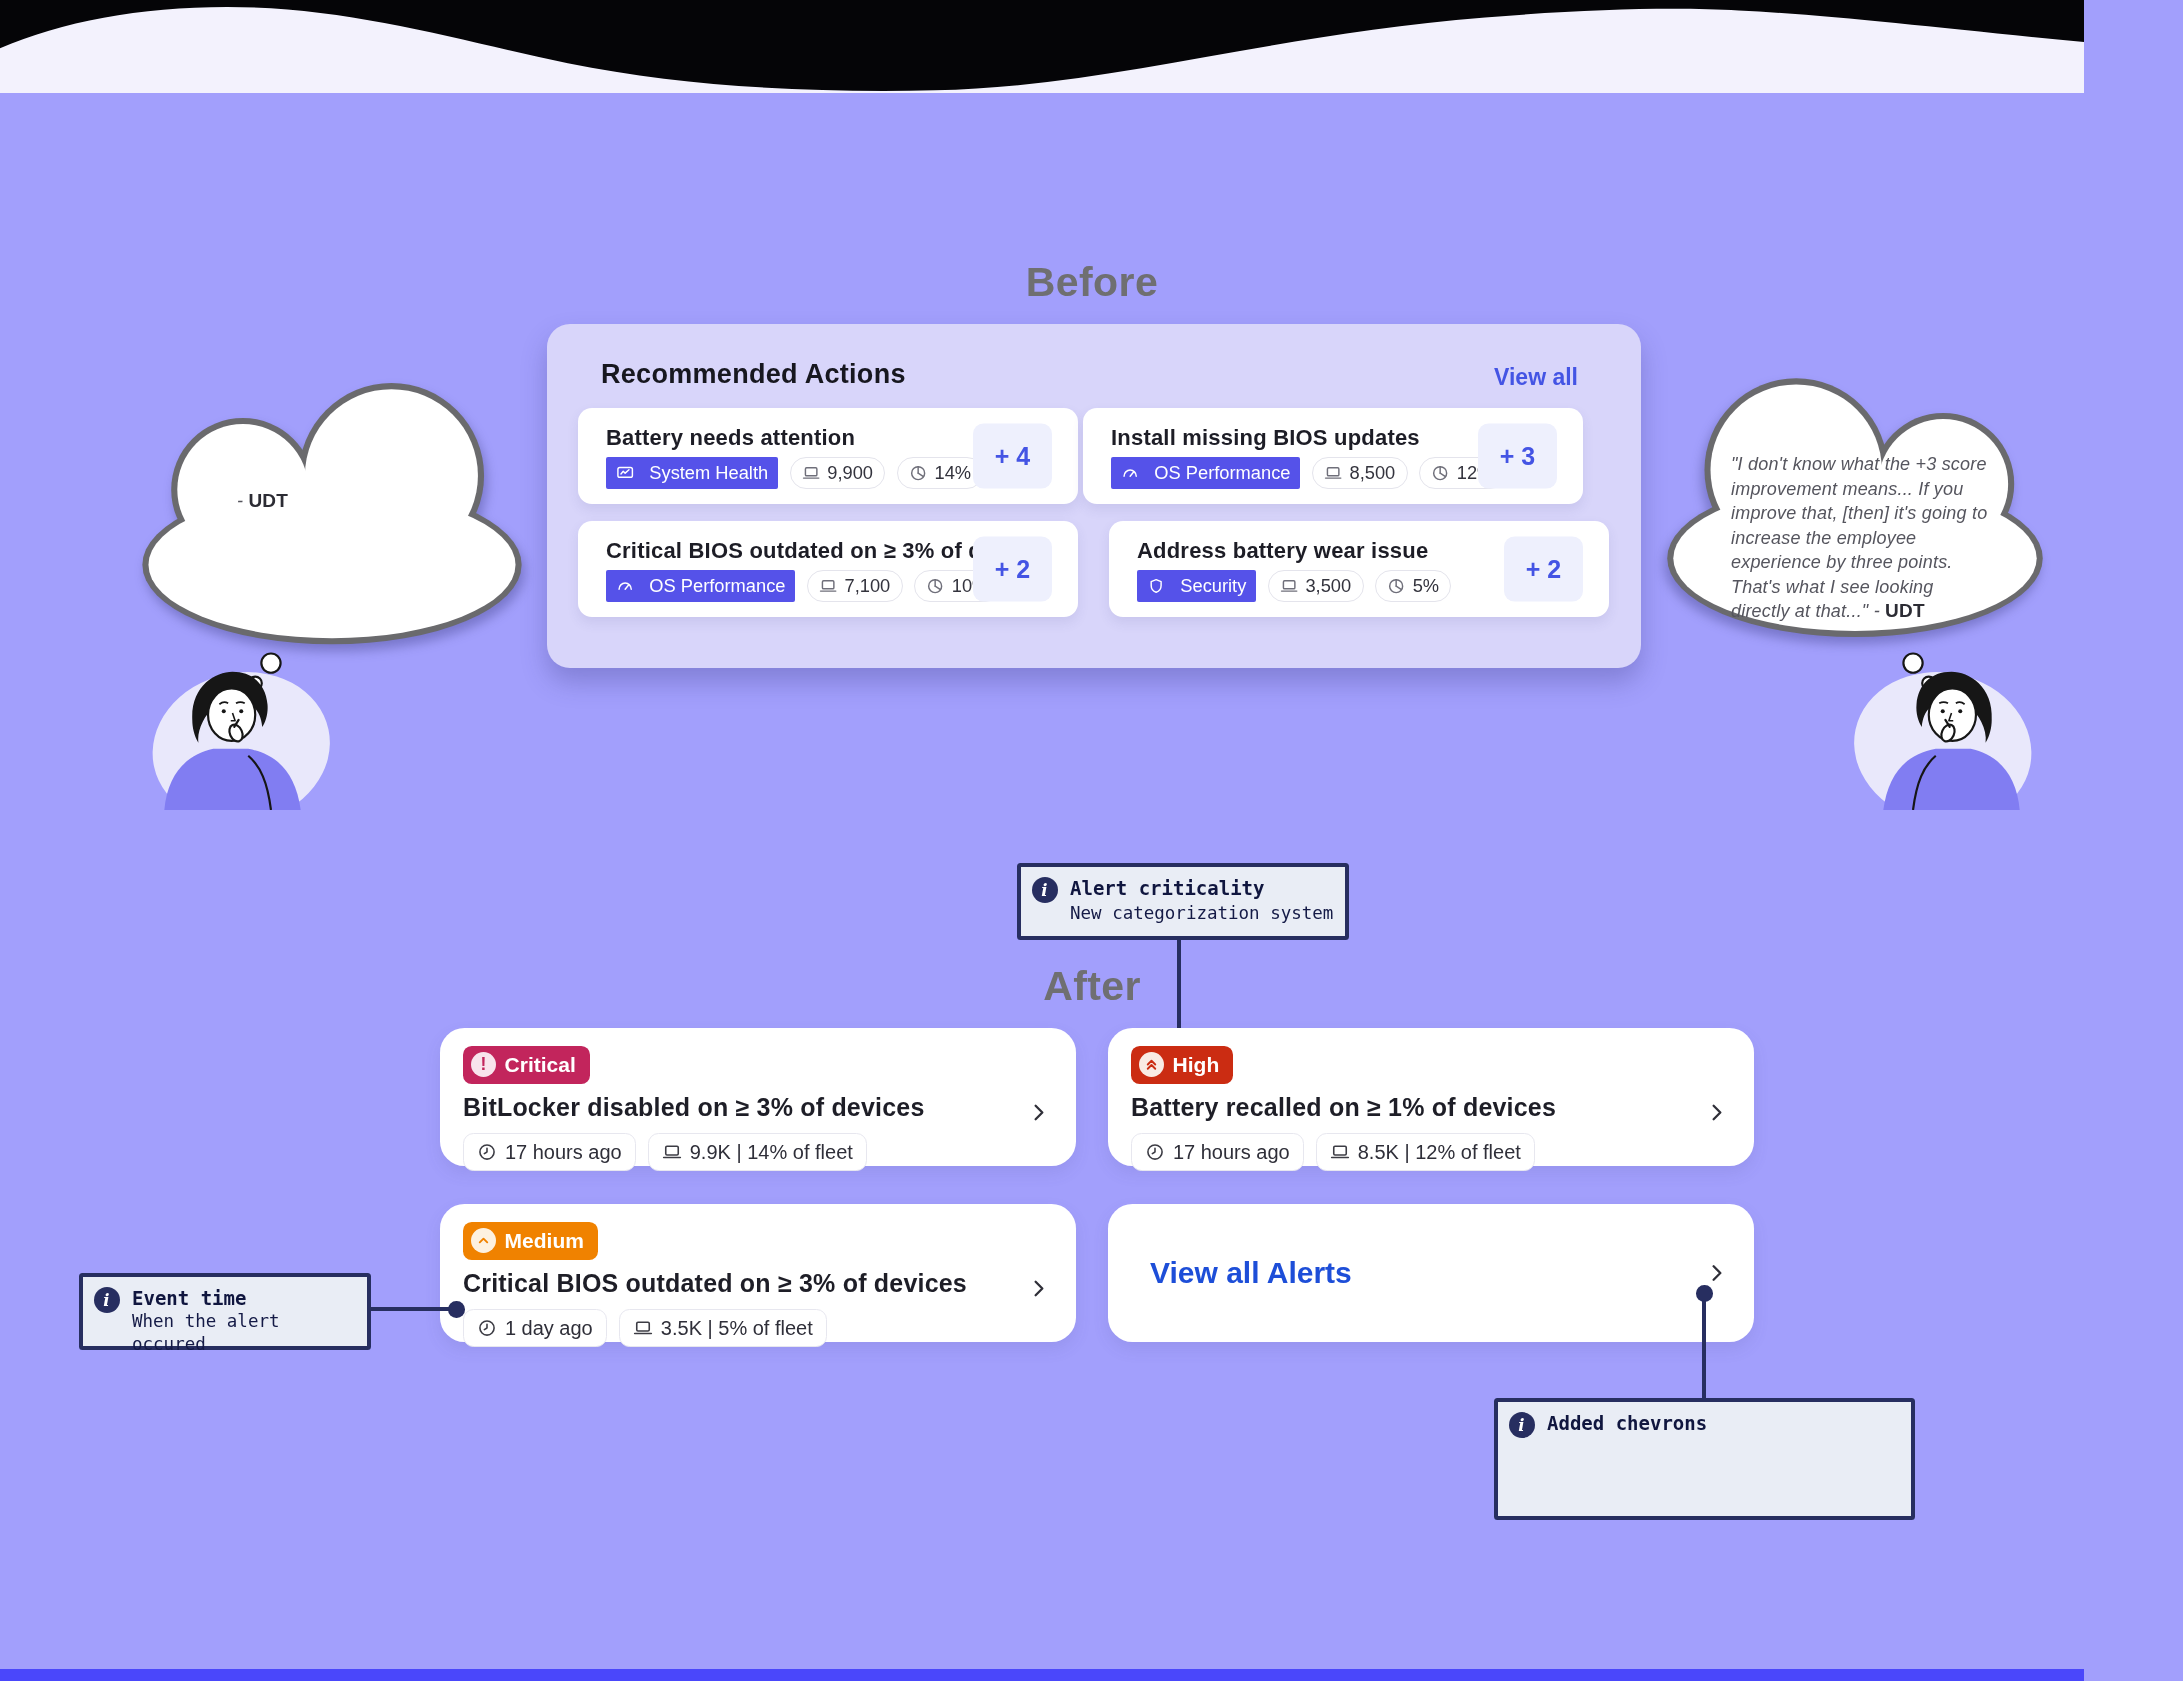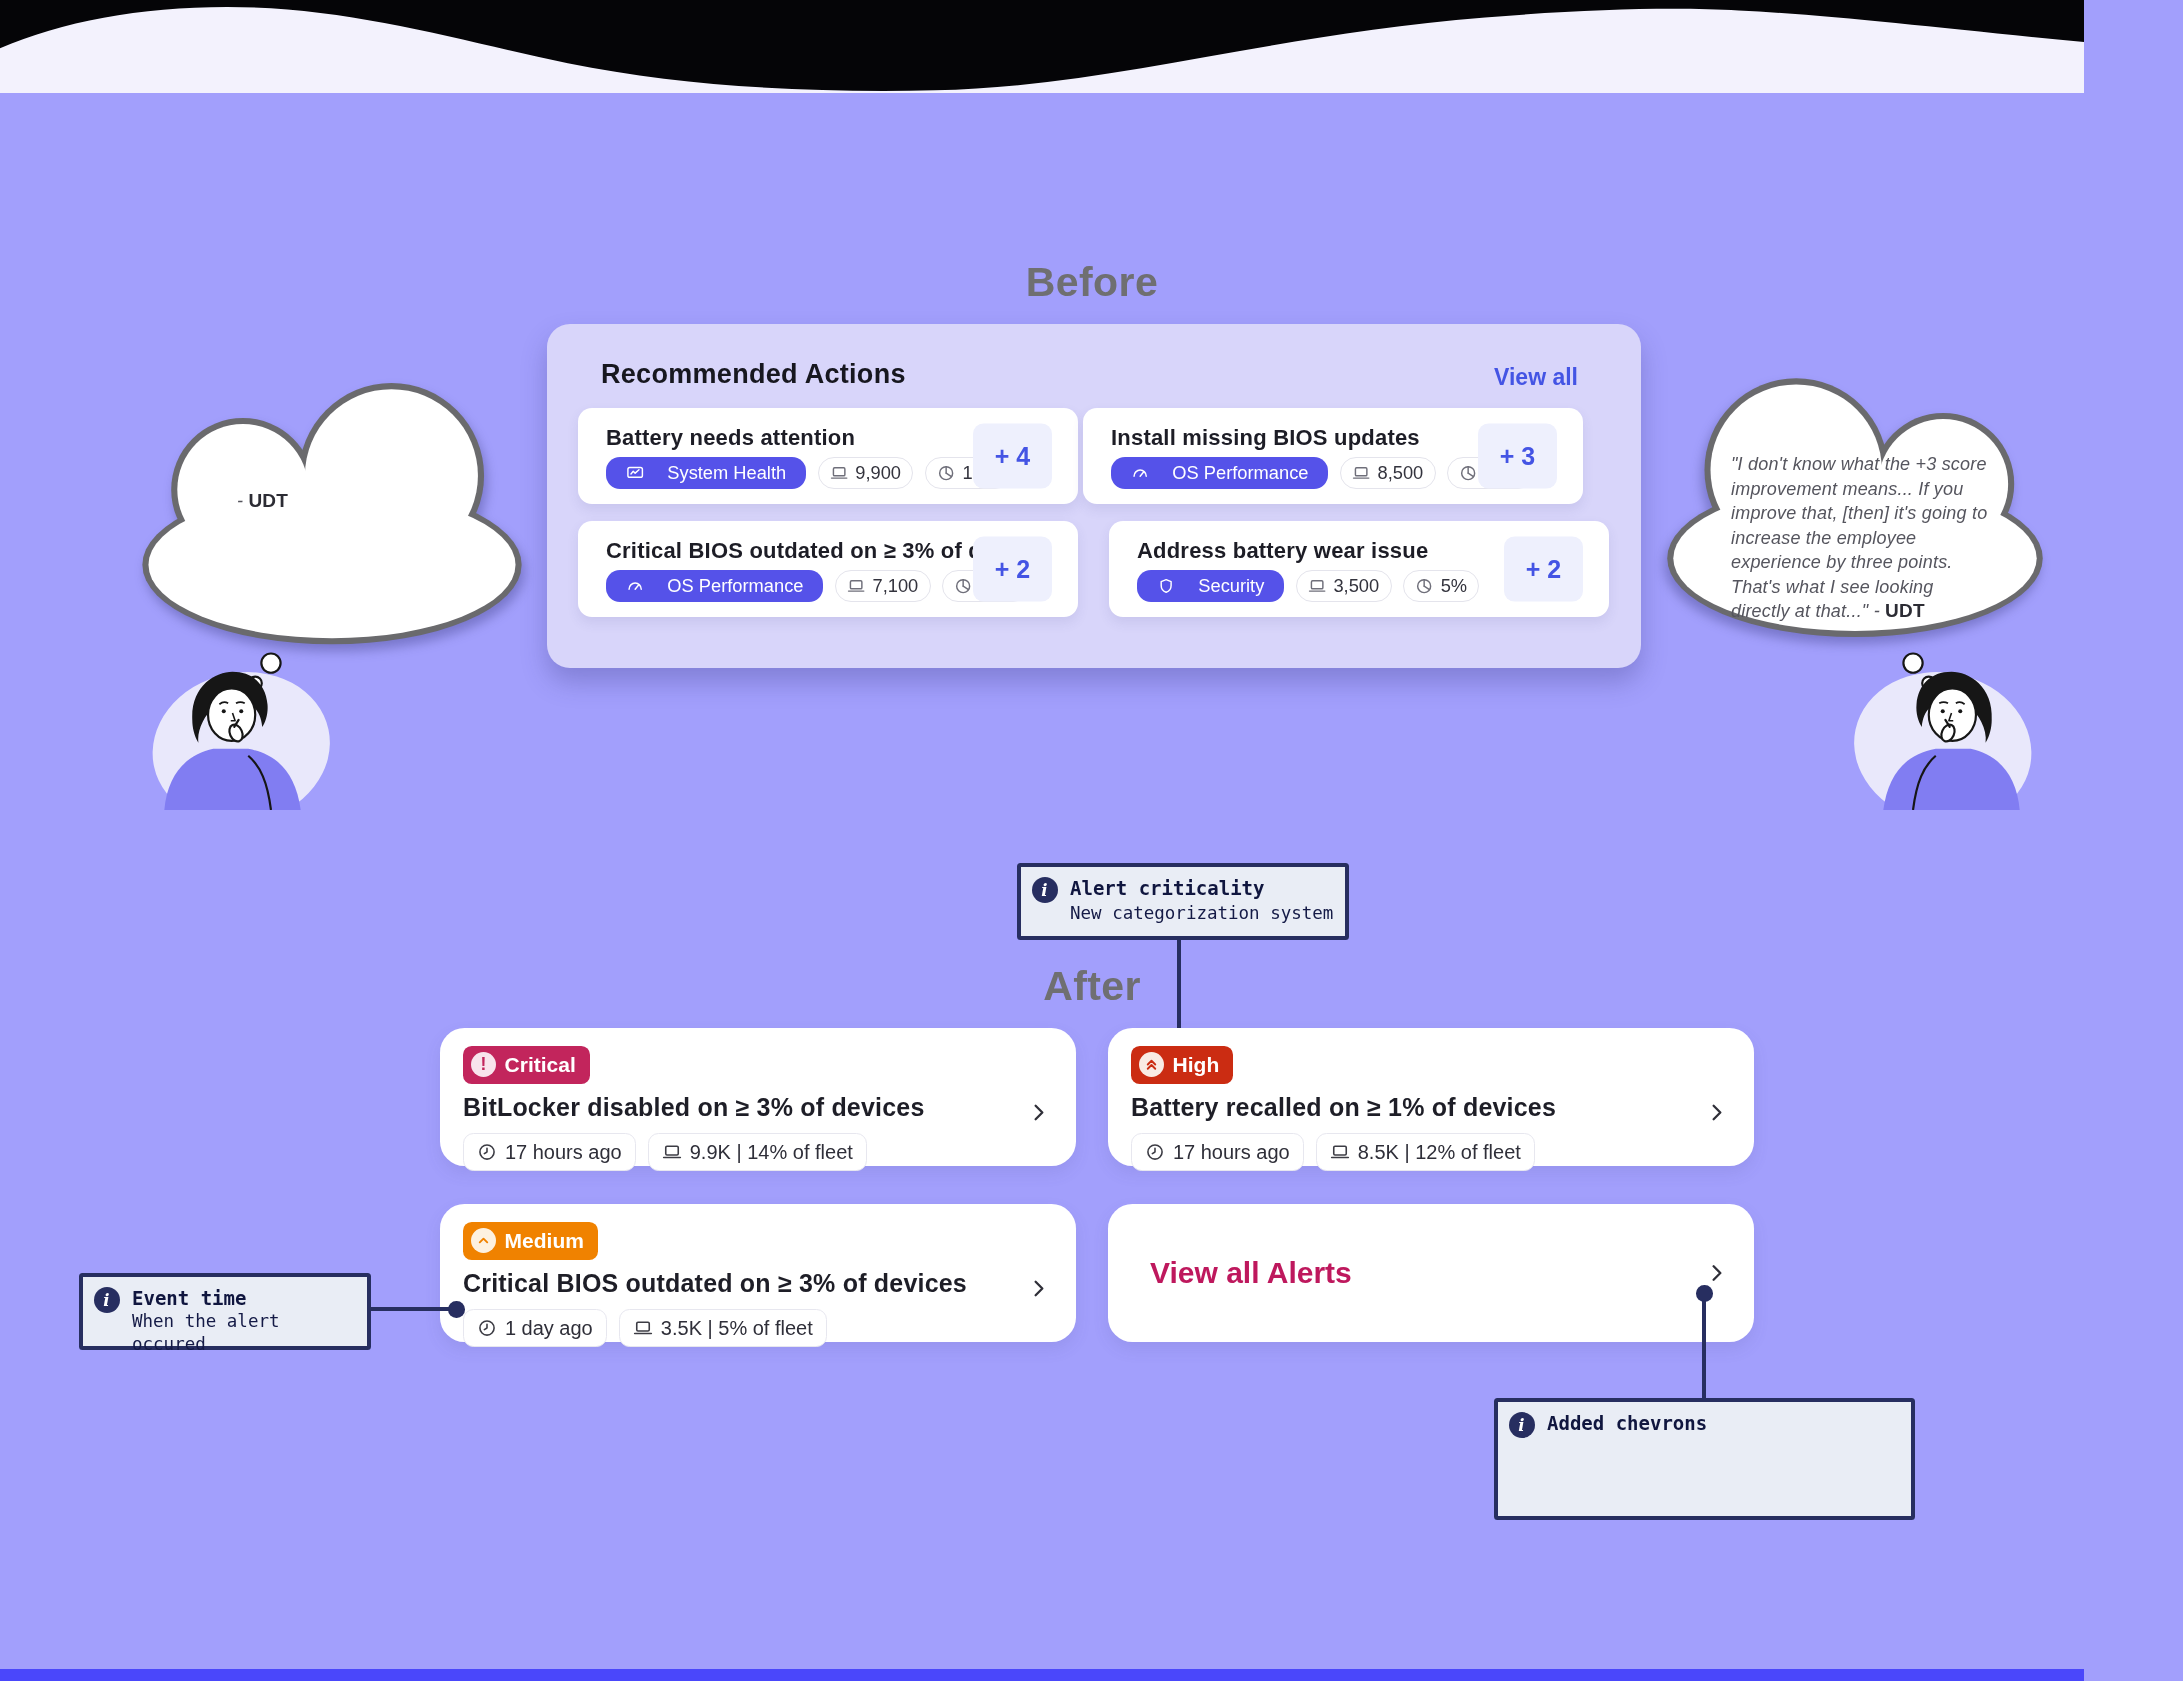--- a/index.html
+++ b/index.html
@@ -13,21 +13,21 @@
   .sec-title{position:absolute;transform:translateX(-50%);font-size:41px;font-weight:bold;color:#6f6f71;letter-spacing:0.4px;}
   
   .panel{position:absolute;left:547px;top:324px;width:1094px;height:344px;background:#d8d5fa;border-radius:23px;
          box-shadow:0 14px 26px rgba(45,45,120,.28);}
   .panel-title{position:absolute;left:54px;top:35px;font-size:27px;font-weight:bold;color:#17171f;letter-spacing:0.3px;}
   .view-all{position:absolute;right:63px;top:40px;font-size:23px;font-weight:600;color:#4454e4;cursor:pointer;}
   .bcard{position:absolute;background:#fff;border-radius:14px;box-shadow:0 5.2px 12.2px rgba(70,70,140,.10);width:500px;height:96px;}
   .bc1{left:31px;top:84px}.bc2{left:536px;top:84px}.bc3{left:31px;top:197px}.bc4{left:562px;top:197px}
   .btitle{position:absolute;left:28px;top:16.6px;font-size:22px;font-weight:600;color:#1d1d26;letter-spacing:0.2px;}
   .brow{position:absolute;left:28px;bottom:15px;display:flex;gap:11.4px;align-items:center;}
-  .catbadge{display:inline-flex;align-items:center;gap:23px;height:32px;padding:0 20px;background:#5552e9;border-radius:14px;color:#fff;font-size:18.3px;}
+  .catbadge{display:inline-flex;align-items:center;gap:15px;height:32px;padding:0 10px;background:#5552e9;border-radius:2px;color:#fff;font-size:18.3px;}
   .statpill{display:inline-flex;align-items:center;gap:7px;height:32px;padding:0 11.4px;border:1.7px solid #e4e4ec;border-radius:16.6px;color:#33333d;font-size:18.3px;box-sizing:border-box;background:#fff;}
   .statpill svg{stroke:#6f6f7a;}
   .plusbtn{position:absolute;right:26px;top:50%;transform:translateY(-50%);width:79px;height:65px;background:#eef0fd;border-radius:10.5px;color:#4454e4;font-size:25px;font-weight:600;display:flex;align-items:center;justify-content:center;cursor:pointer;}
   
   .cloud{position:absolute;filter:drop-shadow(3.5px 7px 5.2px rgba(70,70,145,.45));}
   .quote{position:absolute;font-size:18px;font-style:italic;color:#55555e;line-height:24.5px;letter-spacing:0.2px;}
   .quote .attr{margin-top:1.7px;}
   .quote b{font-style:normal;font-weight:bold;color:#2c2c34;font-size:19px;}
   
   .acard{position:absolute;background:#fff;border-radius:24.5px;box-shadow:0 7px 15.7px rgba(70,70,140,.12);padding:17.5px 23px;box-sizing:border-box;cursor:pointer;}
@@ -40,21 +40,21 @@
   .sev.crit{background:#c2255c}.sev.crit .circ{background:#f8e4ec;color:#c2255c;font-size:17.5px;font-weight:800;}
   .sev.high{background:#cb2c12}.sev.high .circ{background:#f9ebe4}
   .sev.med{background:#f08200}.sev.med .circ{background:#fdf1e0}
   .sev-wrap{display:flex;}
   .atitle{margin-top:9.6px;font-size:25px;font-weight:bold;color:#1e1e27;letter-spacing:0.2px;}
   .apills{margin-top:11.4px;display:flex;gap:12.2px;}
   .apill{display:inline-flex;align-items:center;gap:7.9px;height:38px;padding:0 13px;border:1.7px solid #e7e7ef;border-radius:10.5px;font-size:20px;color:#2f2f39;box-sizing:border-box;background:#fff;}
   .apill svg{stroke:#3c3c44;}
   .chev{position:absolute;right:26px;top:73px;}
   .ac-d .chev{top:50%;transform:translateY(-50%);}
-  .viewall-text{font-size:30px;font-weight:bold;color:#be185d;margin-left:19px;}
+  .viewall-text{font-size:30px;font-weight:bold;color:#1d4ed8;margin-left:19px;}
   
   .callout{position:absolute;background:#e9edf5;border:4.4px solid #272e60;border-radius:3.5px;display:grid;grid-template-columns:35px 1fr;column-gap:3.5px;padding:8.7px 10.5px;box-sizing:border-box;font-family:"DejaVu Sans Mono",monospace;}
   .callout .ic{grid-row:1/3;width:26px;height:26px;border-radius:50%;background:#272e60;color:#fff;display:flex;align-items:center;justify-content:center;font-family:"DejaVu Serif",serif;font-style:italic;font-weight:bold;font-size:16.6px;margin-top:1.7px;}
   .callout .t{font-weight:bold;font-size:19px;line-height:1.3;color:#10163f;}
   .callout .b{font-size:17.5px;line-height:1.32;color:#141a46;}
   .co1{left:1017px;top:863px;width:332px;height:77px;}
   .co2{left:79px;top:1273px;width:292px;height:77px;}
   .co3{left:1494px;top:1398px;width:421px;height:122px;}
   .conn{position:absolute;background:#272e60;}
   .conn-dot{position:absolute;width:16.6px;height:16.6px;border-radius:50%;background:#272e60;}

